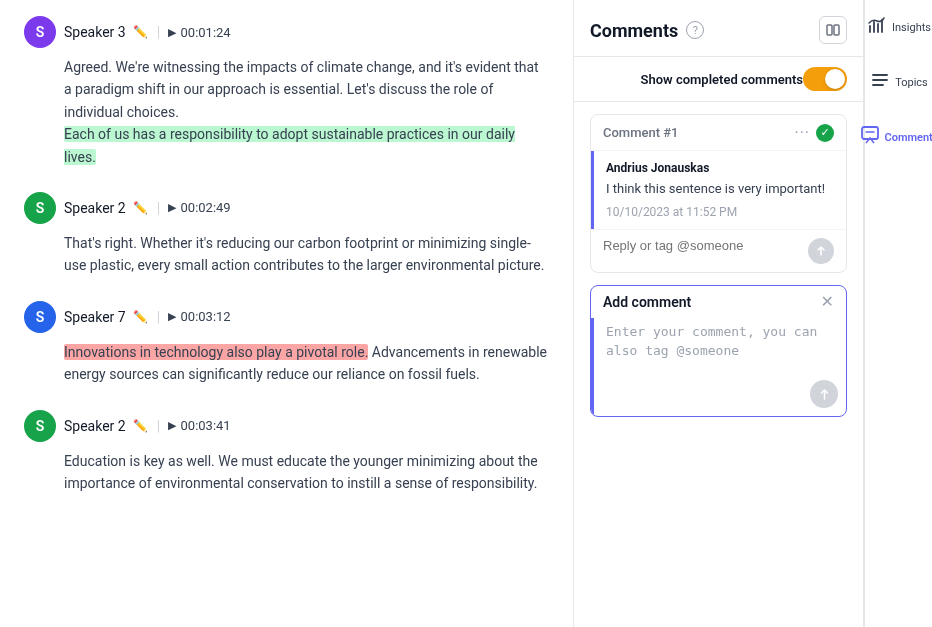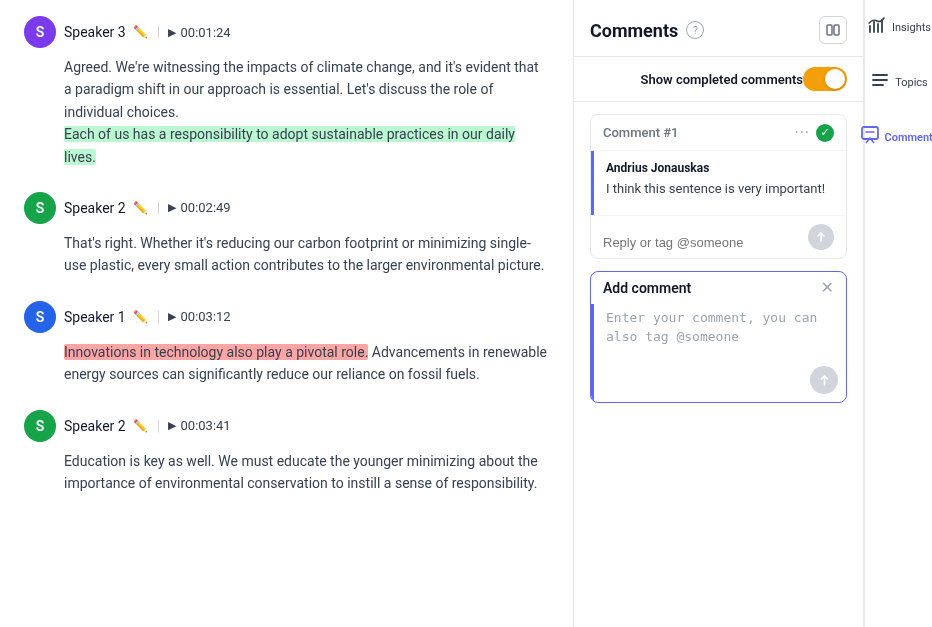--- a/index.html
+++ b/index.html
@@ -259,21 +259,21 @@
       margin-bottom: 6px;
     }
 
     .comment-date {
       font-size: 12px;
       color: #9ca3af;
     }
 
     .reply-area {
       display: flex;
-      align-items: flex-end;
+      align-items: flex-start;
       gap: 0;
       padding: 8px 12px;
       border-top: 1px solid #f3f4f6;
     }
 
     .reply-input {
       flex: 1;
       border: none;
       outline: none;
       font-size: 13px;
@@ -433,21 +433,21 @@
         <span class="play-icon">▶</span>
         <span>00:02:49</span>
       </span>
     </div>
     <div class="transcript-text">That's right. Whether it's reducing our carbon footprint or minimizing single-use plastic, every small action contributes to the larger environmental picture.</div>
   </div>
 
   <div class="transcript-entry">
     <div class="speaker-header">
       <div class="avatar blue">S</div>
-      <span class="speaker-name">Speaker 1</span>
+      <span class="speaker-name">Speaker 7</span>
       <span class="edit-icon">✏️</span>
       <span class="divider-pipe">|</span>
       <span class="timestamp">
         <span class="play-icon">▶</span>
         <span>00:03:12</span>
       </span>
     </div>
     <div class="transcript-text">
       <span class="highlight-purple">Innovations in technology also play a pivotal role.</span>
       Advancements in renewable energy sources can significantly reduce our reliance on fossil fuels.
@@ -496,20 +496,21 @@
       <div class="comment-card-header">
         <span class="comment-number">Comment #1</span>
         <div class="comment-actions">
           <span class="more-btn">···</span>
           <div class="completed-icon">✓</div>
         </div>
       </div>
       <div class="comment-body">
         <div class="commenter-name">Andrius Jonauskas</div>
         <div class="comment-text">I think this sentence is very important!</div>
+        <div class="comment-date">10/10/2023 at 11:52 PM</div>
       </div>
       <div class="reply-area">
         <input type="text" class="reply-input" placeholder="Reply or tag @someone" style="">
         <div class="send-btn-small">
           <svg width="12" height="12" viewBox="0 0 12 12" fill="white">
             <path d="M6 2L6 10M6 2L3 5M6 2L9 5" stroke="white" stroke-width="1.5" stroke-linecap="round" stroke-linejoin="round" fill="none"></path>
           </svg>
         </div>
       </div>
     </div>

